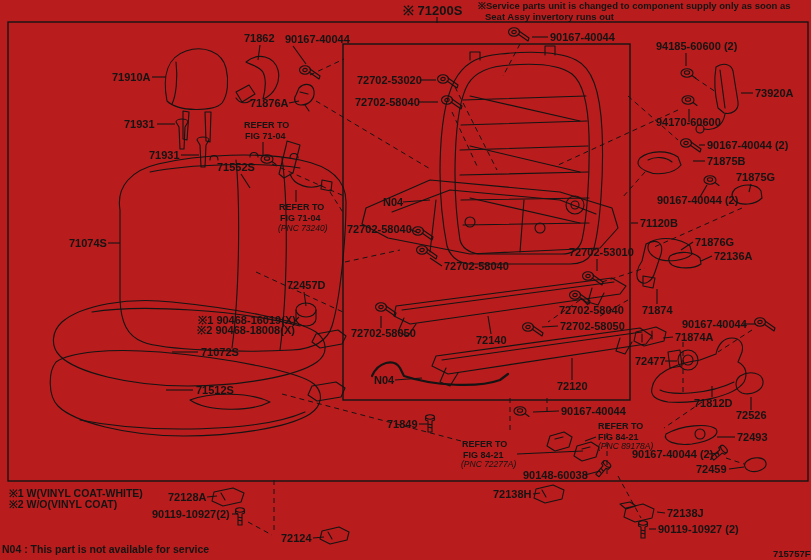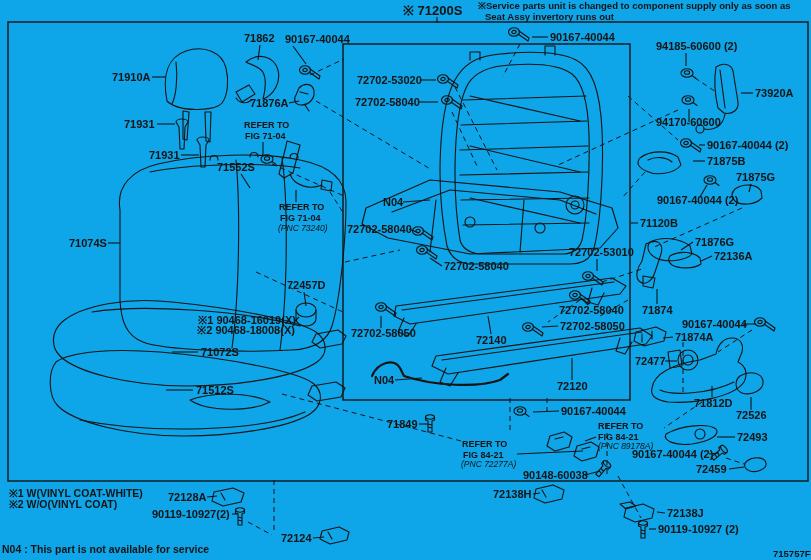--- a/index.html
+++ b/index.html
@@ -1,16 +1,16 @@
 <!DOCTYPE html>
 <html><head>
 <meta charset="utf-8">
 <style>
   html,body{margin:0;padding:0;background:#fff;}
-  .stage{position:relative;width:811px;height:560px;background:#0ea5e9;overflow:hidden;}
+  .stage{position:relative;width:811px;height:560px;background:#b91c1c;overflow:hidden;}
   svg{display:block;}
   .box{fill:none;stroke:#141414;stroke-width:1.4;}
   .art{fill:none;stroke:#141414;stroke-width:1.1;stroke-linejoin:round;stroke-linecap:round;}
   .art2{fill:none;stroke:#141414;stroke-width:2.2;stroke-linejoin:round;stroke-linecap:round;}
   .dash{fill:none;stroke:#141414;stroke-width:1;stroke-dasharray:5 4;}
   .leader{fill:none;stroke:#141414;stroke-width:1.1;}
   text{fill:#141414;}
   .lbl{font:bold 11px "Liberation Sans",sans-serif;}
   .h1{font:bold 13px "Liberation Sans",sans-serif;}
   .note{font:bold 9.5px "Liberation Sans",sans-serif;}

